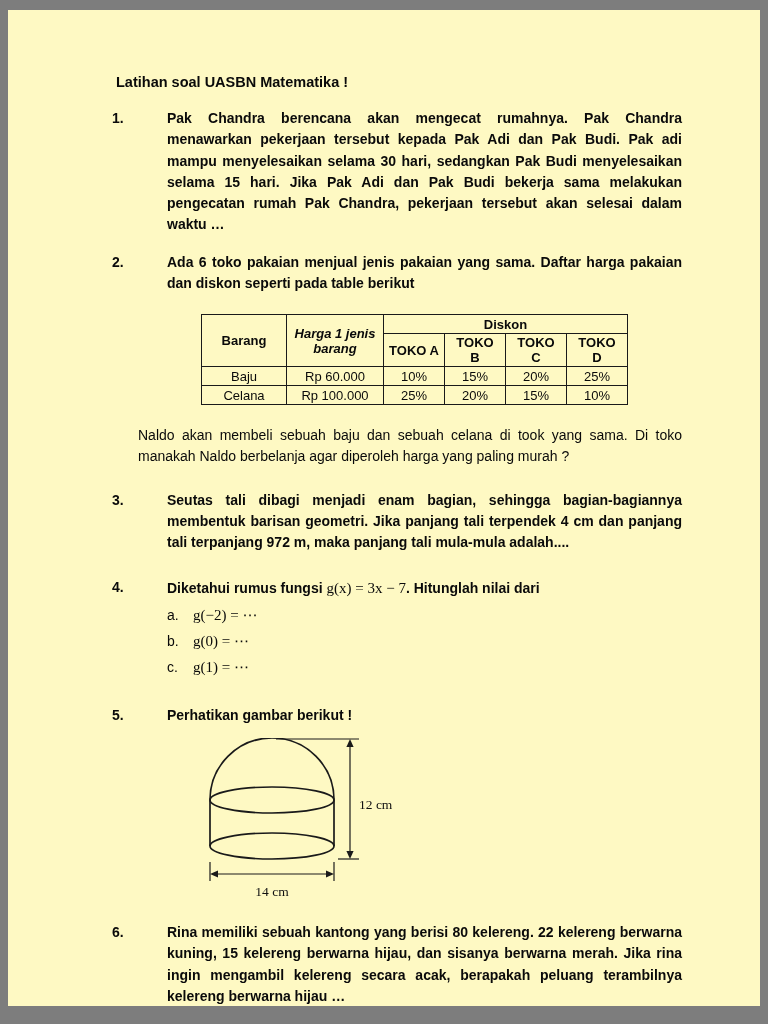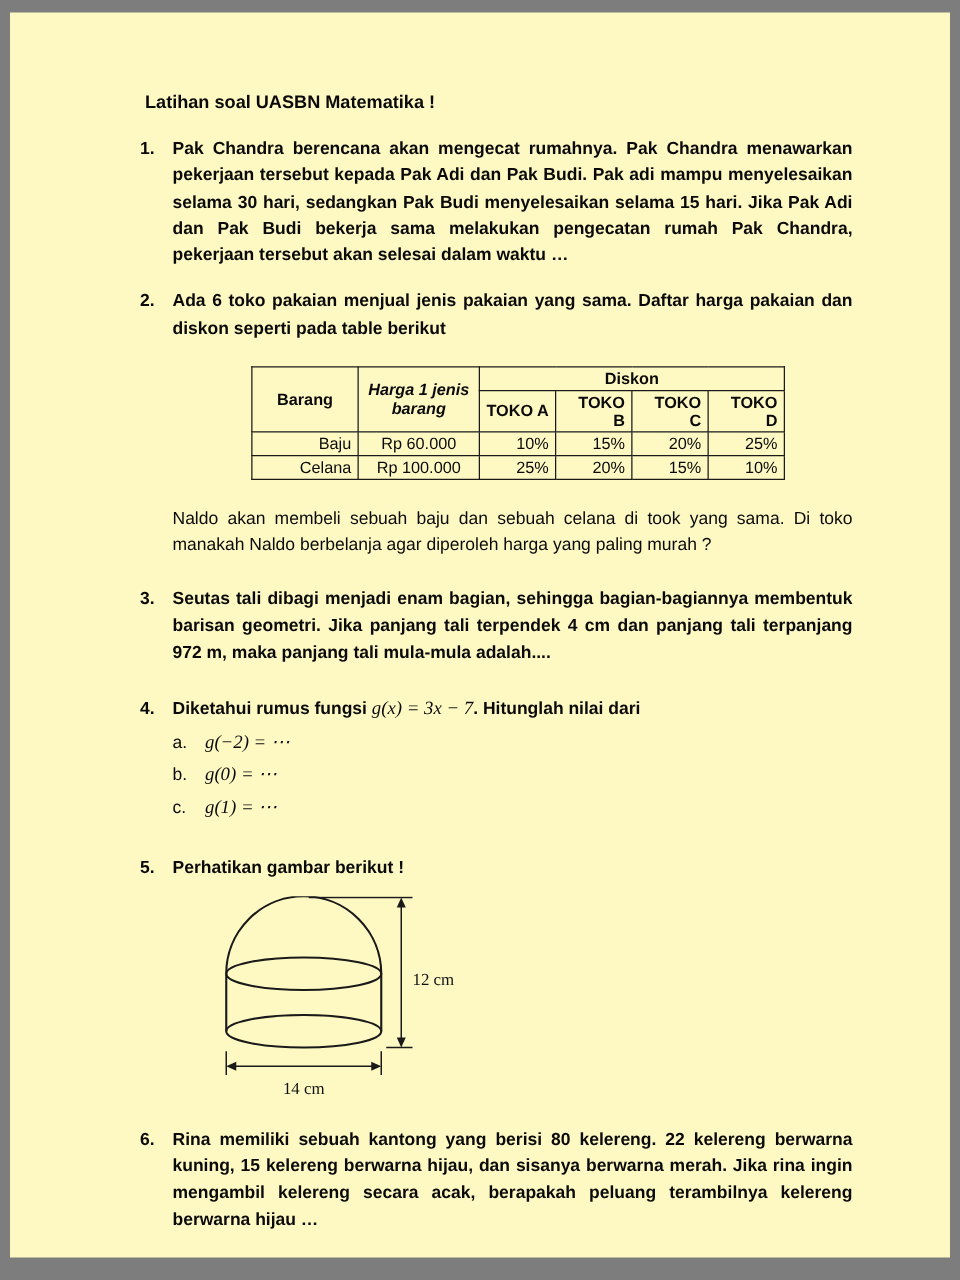--- a/index.html
+++ b/index.html
@@ -2,37 +2,37 @@
 <html><head>
 <meta charset="utf-8">
 <style>
   html,body{margin:0;padding:0;}
   body{background:#7d7d7d;width:768px;font-family:"Liberation Sans",sans-serif;}
   .doc-page{box-sizing:border-box;width:752px;height:996px;margin:10px 8px 18px;background:#fef9c3;
             padding:64px 78px 0 104px;color:#0a0a0a;overflow:hidden;}
   .title{font-size:14.5px;font-weight:700;margin:0 0 18px 4px;}
   .q{display:flex;font-size:14px;line-height:1.52;margin-bottom:16px;}
   .qnum{flex:0 0 26px;font-weight:700;}
-  .qtext{flex:1;text-align:justify;font-weight:700;}
+  .qtext{flex:1;text-align:justify;font-weight:700;margin-left:29px;}
   .follow{margin-left:26px;font-size:14px;line-height:1.52;text-align:justify;font-weight:400;margin-bottom:22px;}
   .q.tight{margin-bottom:20px;}
   .q.q3{margin-bottom:24px;}
   .q.q4{margin-bottom:26px;}
   .q.q5{margin-bottom:14px;}
   .q.q6{margin-bottom:6px;}
   .table-wrap{margin:0 0 20px 89px;}
   table.disc-table{border-collapse:collapse;font-size:13px;color:#0a0a0a;}
   table.disc-table td{border:1.4px solid #1a1a1a;padding:1px 5px;height:16px;vertical-align:middle;}
   td.w-barang{width:74px;}
   td.w-harga{width:86px;font-style:italic;}
   td.w-toko{width:50px;}
   .th{font-weight:700;}
   .c{text-align:center;}
-  .l{text-align:right;margin-top:36px;}
-  .math{font-family:"Liberation Serif",serif;font-style:italic;font-weight:400;font-size:15px;}
+  .l{text-align:center;margin-top:36px;}
+  .math{font-family:"Liberation Serif",serif;font-weight:400;font-size:15px;}
   .subitems{margin-top:4px;font-weight:400;}
   .subitem{margin-top:3px;display:flex;align-items:baseline;}
   .sletter{flex:0 0 26px;font-weight:400;font-size:14px;font-style:normal;}
   .figure-wrap{margin:12px 0 2px 13px;}
   svg .s{fill:none;stroke:#1a1a1a;stroke-width:1.7;}
   svg .t{fill:none;stroke:#1a1a1a;stroke-width:1.2;}
   svg .arr{fill:#1a1a1a;stroke:none;}
   svg text.dim{font-family:"Liberation Serif",serif;font-size:13.5px;fill:#111;font-weight:400;font-style:normal;}
   .caption{font-weight:700;}
 </style>

